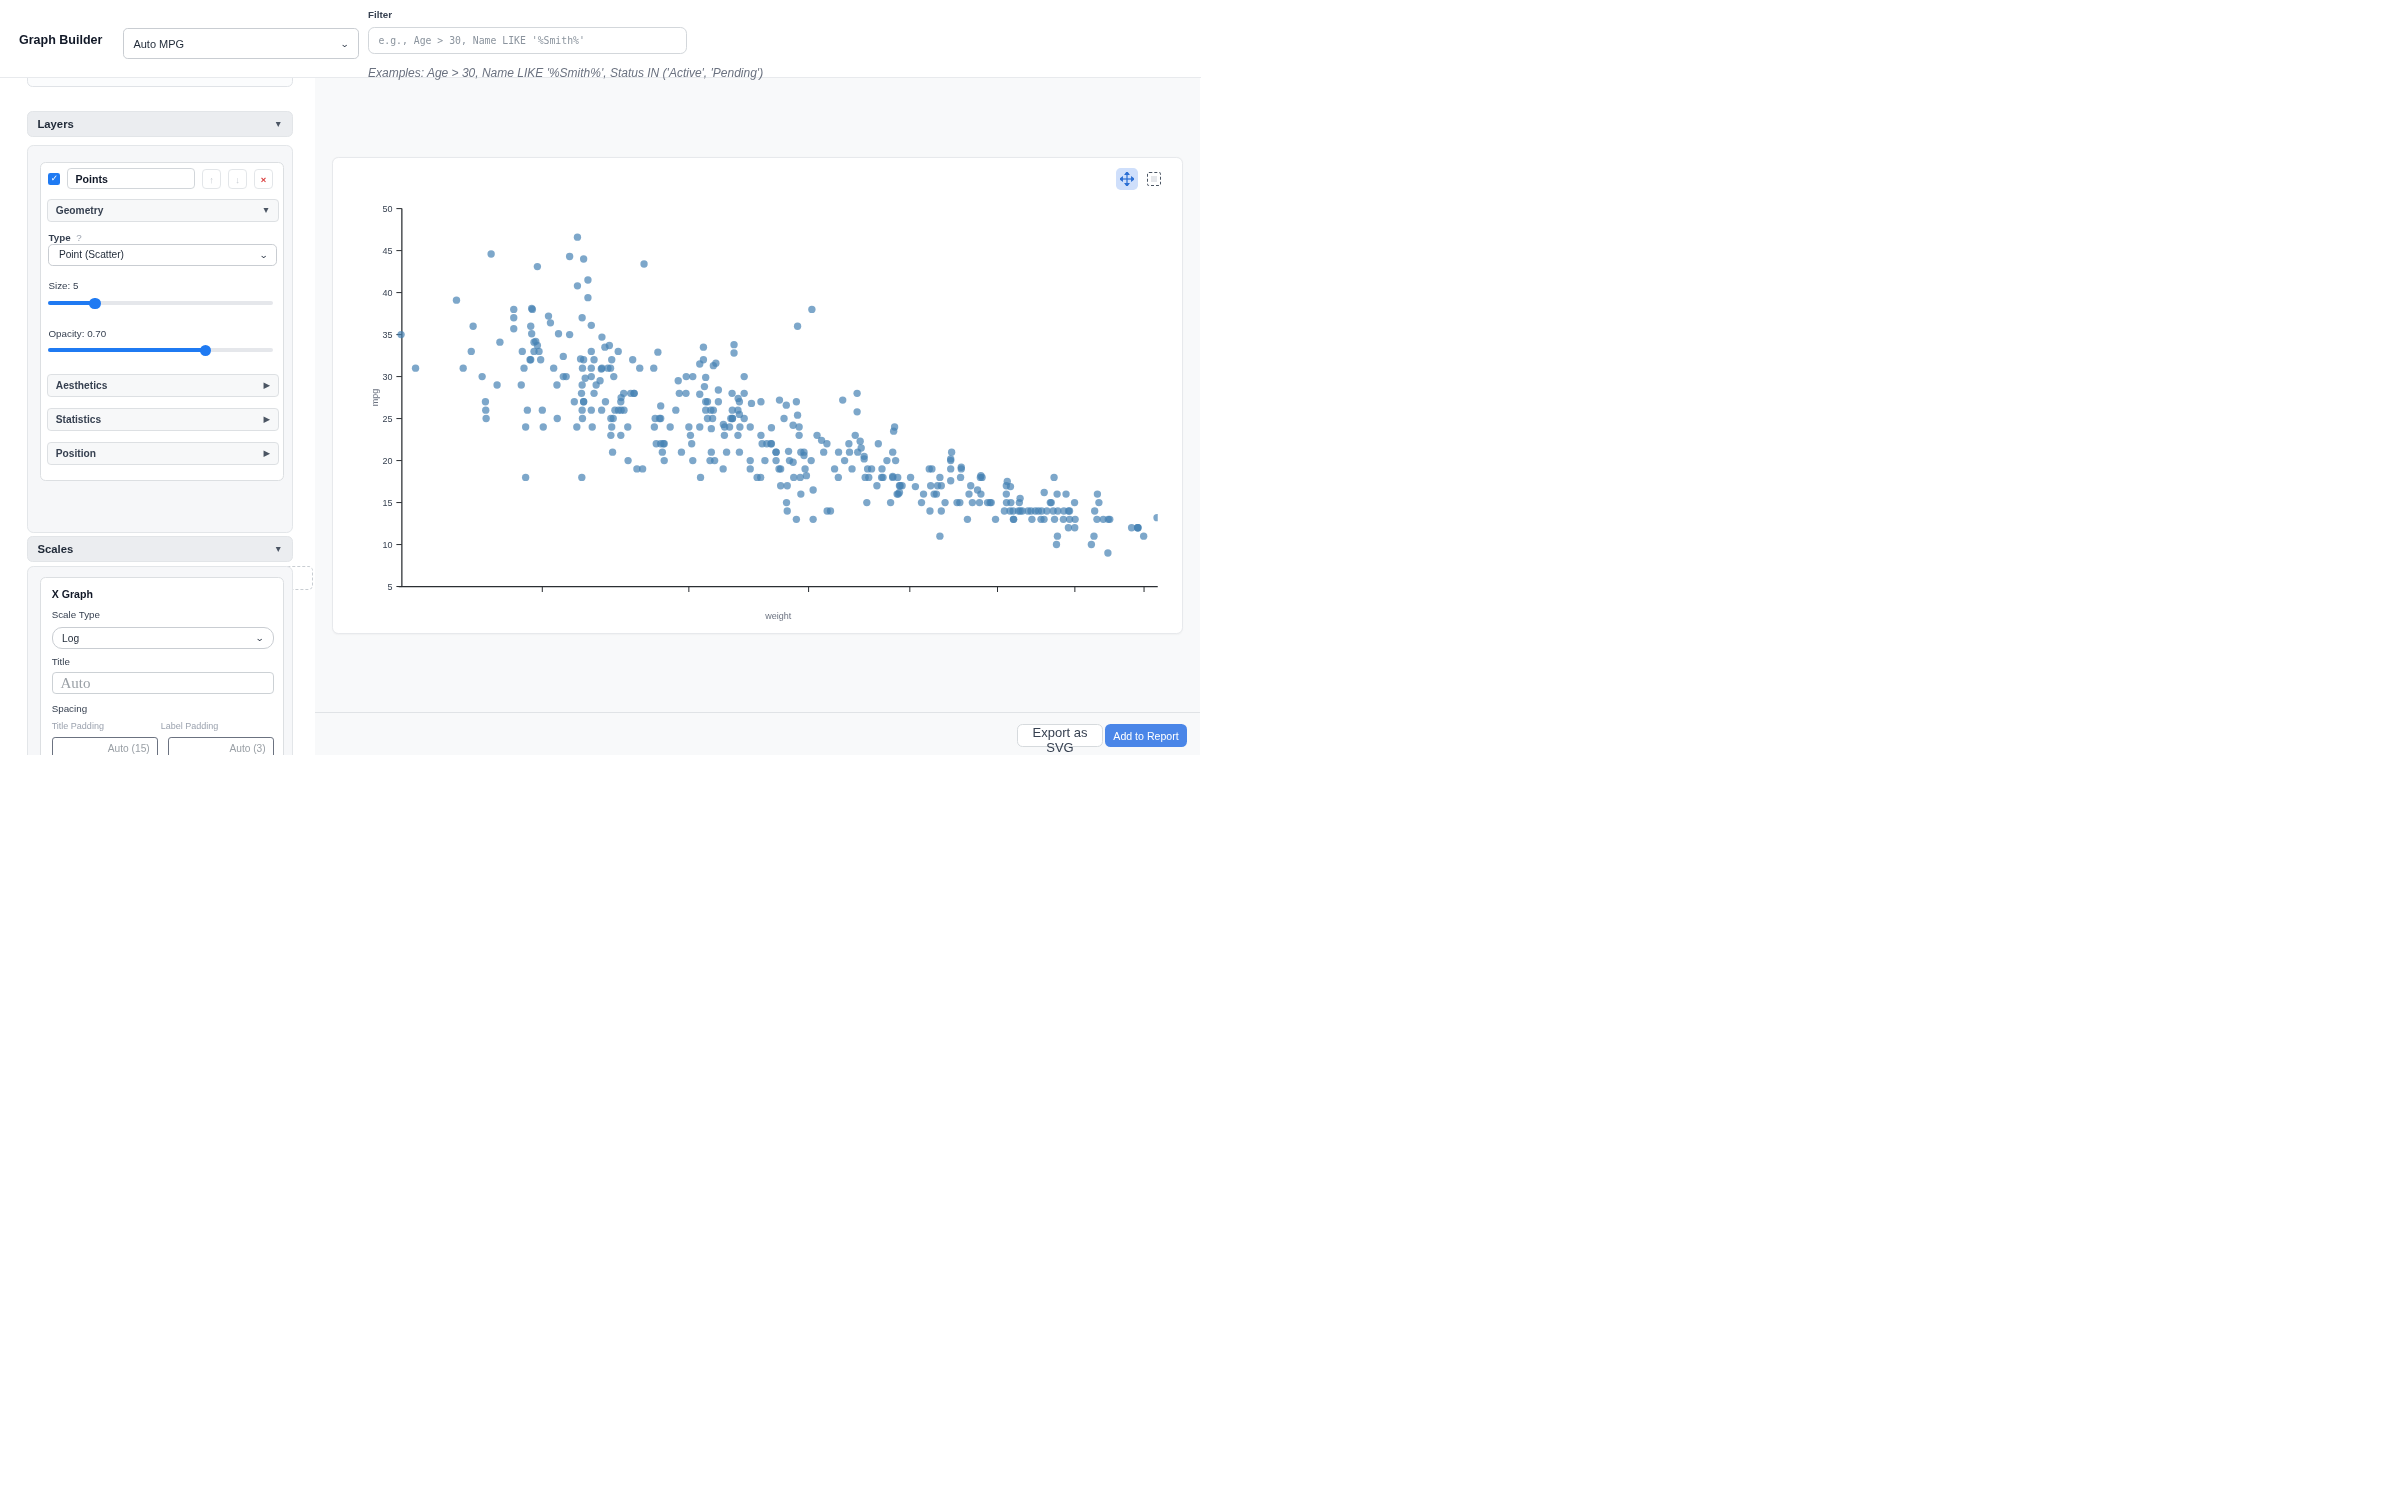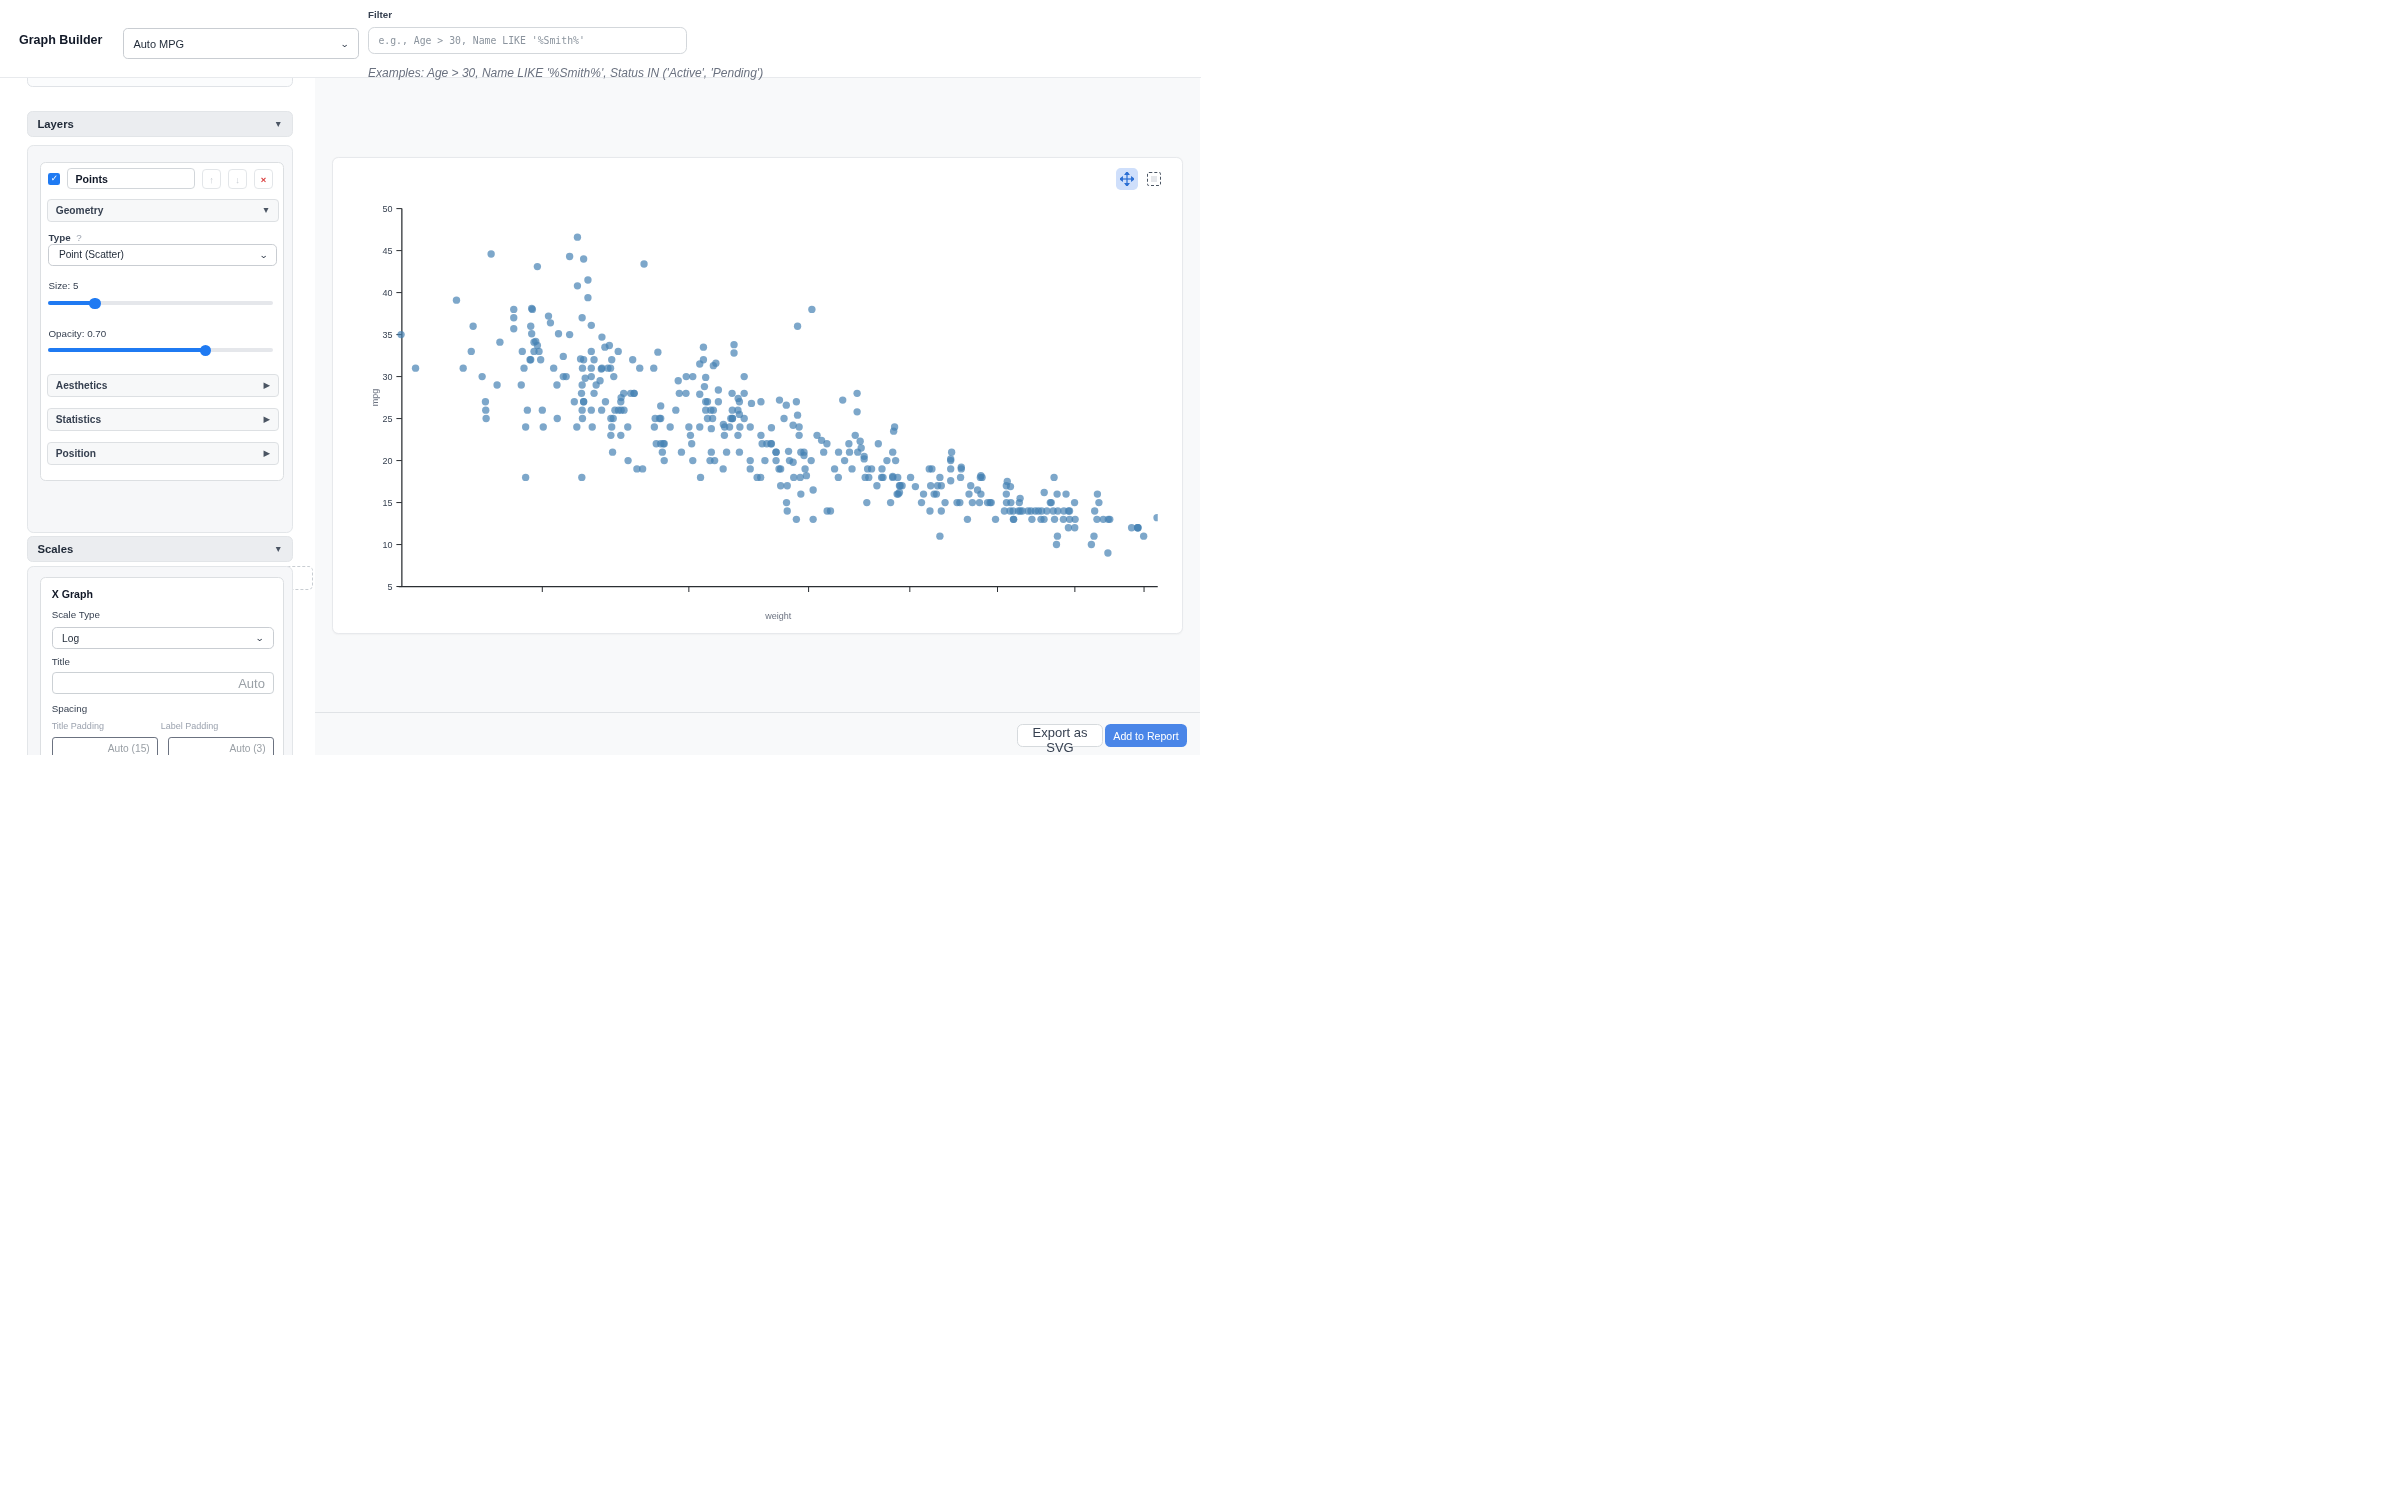--- a/index.html
+++ b/index.html
@@ -56,23 +56,23 @@
   .slider .thumb { position:absolute; top:0; width:11.7px; height:11.7px; background:#1f7af2; border-radius:50%; }
   #add-layer-btn { position:absolute; left:35px; top:420px; width:250px; height:24px; border:1.2px dashed #c8cdd2;
     border-radius:4.7px; background:transparent; font-size:10.6px; color:#374151; text-align:center; line-height:23px; cursor:pointer; }
   #scales-header { top:458px; }
   #scales-panel { position:absolute; left:27px; top:488px; width:266px; height:282px;
     background:#f6f7f9; border:0.8px solid #e3e6e9; border-radius:6.3px; }
   #xaxis-card { position:absolute; left:11.7px; top:10.2px; width:244px; height:258px;
     background:#fff; border:0.8px solid #dcdfe2; border-radius:5.5px; }
   .axis-title { position:absolute; left:11px; font-size:10.6px; font-weight:bold; color:#111827; }
   .plain-label { position:absolute; left:11px; font-size:9.8px; color:#374151; }
-  #xscale-select { left:11px; top:49px; width:222px; height:22px; font-size:10.2px; }
+  #xscale-select { left:11px; top:49px; width:222px; height:22px; font-size:10.2px;border-radius:10px; }
   .text-input { position:absolute; border:0.8px solid #ccd1d5; border-radius:3.9px; padding:0 7.8px;
-    font-size:13px; color:#374151; font-family:Liberation Sans, sans-serif;text-align:right; }
+    font-size:15px; color:#374151; font-family:Liberation Serif, serif; }
   #xtitle-input { left:11px; top:94px; width:222px; height:22px; }
   #xtitle-input::placeholder, .pad-input::placeholder { color:#9aa0a6; }
   .pad-label { position:absolute; font-size:9px; color:#9ca3af; }
   .pad-input { position:absolute; top:159px; width:106px; height:23.5px; border:0.8px solid #6b7280; border-radius:3.1px;
     padding:0 7px; font-size:10.2px; color:#6f7680; font-family:"Liberation Sans",sans-serif;text-align:right; }
 
   
   #main { position:absolute; left:315px; top:78px; width:885px; height:677px; background:#f8f9fa; }
   #chart-card { position:absolute; left:17px; top:79px; width:851px; height:477px; background:#fff;
     border:0.8px solid #e7e9ec; border-radius:6.3px; box-shadow:0 0.8px 1.6px rgba(0,0,0,0.03); }

